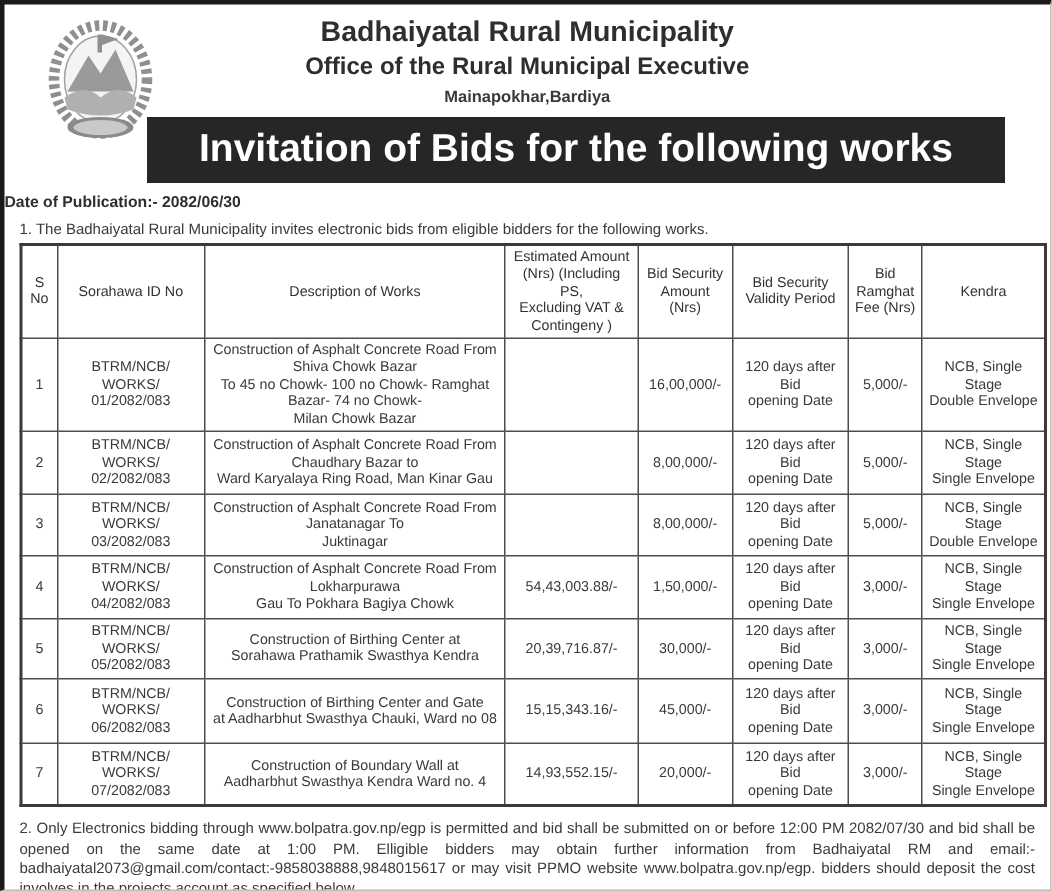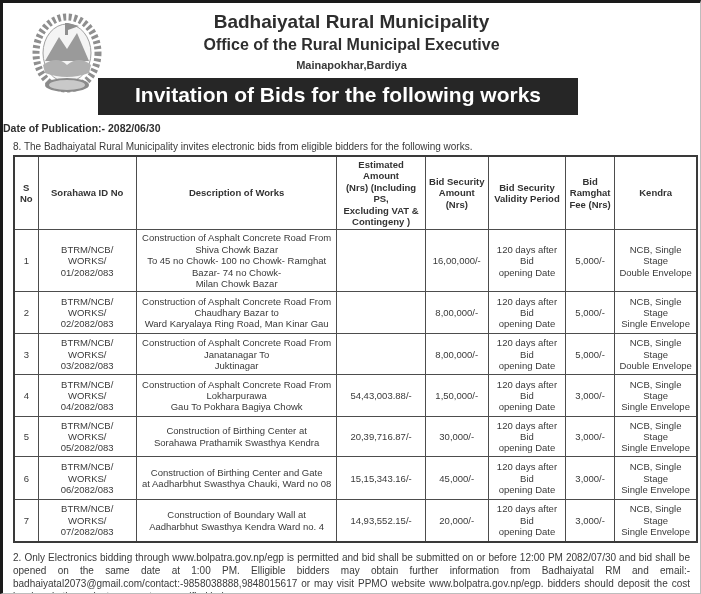--- a/index.html
+++ b/index.html
@@ -7,32 +7,32 @@
   .page {
     position:relative; width:701px; height:594px; background:#fff; overflow:hidden;
     border:1px solid #bdbdbd; border-top:3px solid #1a1a1a; border-left:3px solid #1a1a1a;
   }
   .logo { position:absolute; top:8px; left:26px; width:76px; height:88px; }
   .header-text { text-align:center; padding-top:8px; }
   .title    { font-size:19px; font-weight:bold; color:#2e2e2e; }
   .subtitle { font-size:16px; font-weight:bold; color:#2e2e2e; margin-top:3px; }
   .address  { font-size:11px; font-weight:bold; color:#3a3a3a; margin-top:5px; }
   .banner {
-    margin:7px 0 0 95px; width:480px; background:#262626; color:#fff;
-    font-size:21px; font-weight:bold; text-align:center; padding:5px 0 8px;
+    margin:7px 0 0 95px; width:572px; background:#262626; color:#fff;
+    font-size:26px; font-weight:bold; text-align:center; padding:5px 0 8px;
   }
   .pub-date { text-align:left; font-weight:bold; font-size:10.5px; margin-top:7px; color:#2e2e2e; }
   .intro { font-size:10px; margin:7px 10px 3px 10px; color:#3a3a3a; }
 
   table.bid { border-collapse:collapse; table-layout:fixed; width:685px; margin:2px 0 0 10px; border:2px solid #3a3a3a; }
   table.bid th, table.bid td {
     border:1px solid #4d4d4d; white-space:pre-line; text-align:center; vertical-align:middle;
     font-size:9.5px; line-height:1.2; padding:2px 3px; color:#3a3a3a; overflow:hidden;
   }
-  table.bid th { font-weight:bold; color:#333; }
+  table.bid th { font-weight:normal; color:#333; }
   table.bid thead tr { height:48px; }
   table.bid tbody tr:nth-child(1) { height:57px; }
   table.bid tbody tr:nth-child(2) { height:42px; }
   table.bid tbody tr:nth-child(3) { height:41px; }
   table.bid tbody tr:nth-child(4) { height:42px; }
   table.bid tbody tr:nth-child(5) { height:40px; }
   table.bid tbody tr:nth-child(6) { height:43px; }
   table.bid tbody tr:nth-child(7) { height:42px; }
 
   .notice { font-size:10px; margin:8px 10px 0 10px; text-align:justify; line-height:1.32; color:#3a3a3a; }
@@ -54,21 +54,21 @@
   </svg>
 
   <div class="header-text">
     <div class="title">Badhaiyatal Rural Municipality</div>
     <div class="subtitle">Office of the Rural Municipal Executive</div>
     <div class="address">Mainapokhar,Bardiya</div>
   </div>
 
   <div class="banner">Invitation of Bids for the following works</div>
   <div class="pub-date">Date of Publication:- 2082/06/30</div>
-  <div class="intro">8. The Badhaiyatal Rural Municipality invites electronic bids from eligible bidders for the following works.</div>
+  <div class="intro">1. The Badhaiyatal Rural Municipality invites electronic bids from eligible bidders for the following works.</div>
 
   <table class="bid">
     <colgroup>
       <col style="width:24px">
         <col style="width:98px">
         <col style="width:200px">
         <col style="width:88px">
       <col style="width:63px">
         <col style="width:77px">
         <col style="width:49px">

